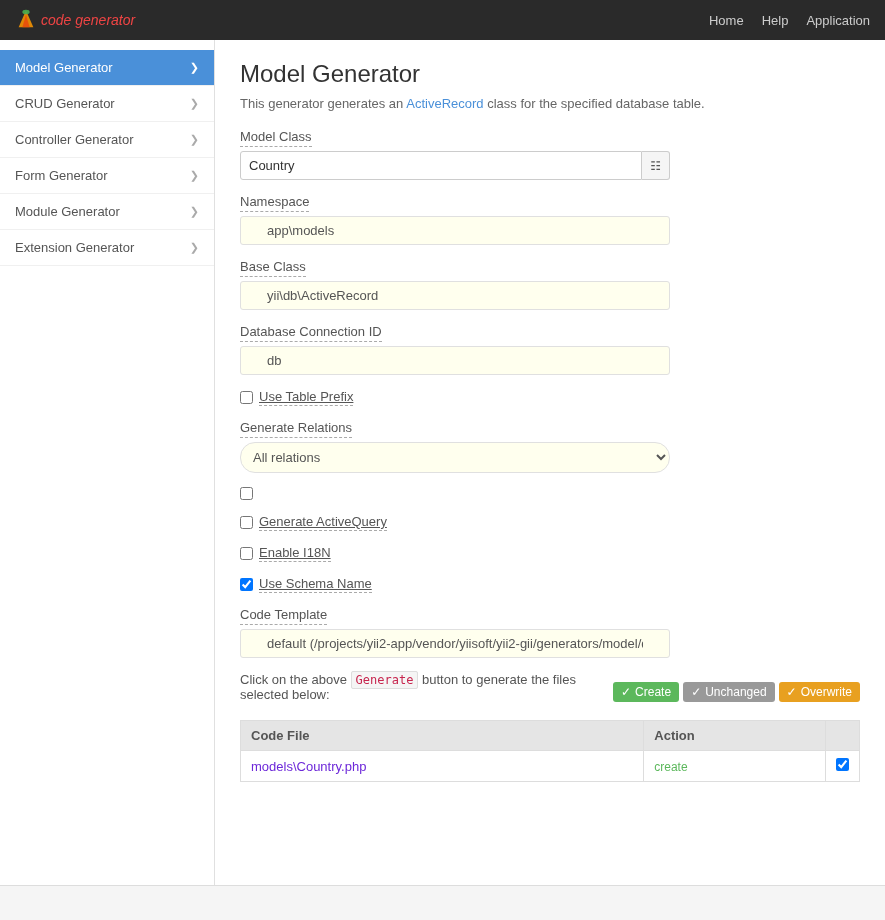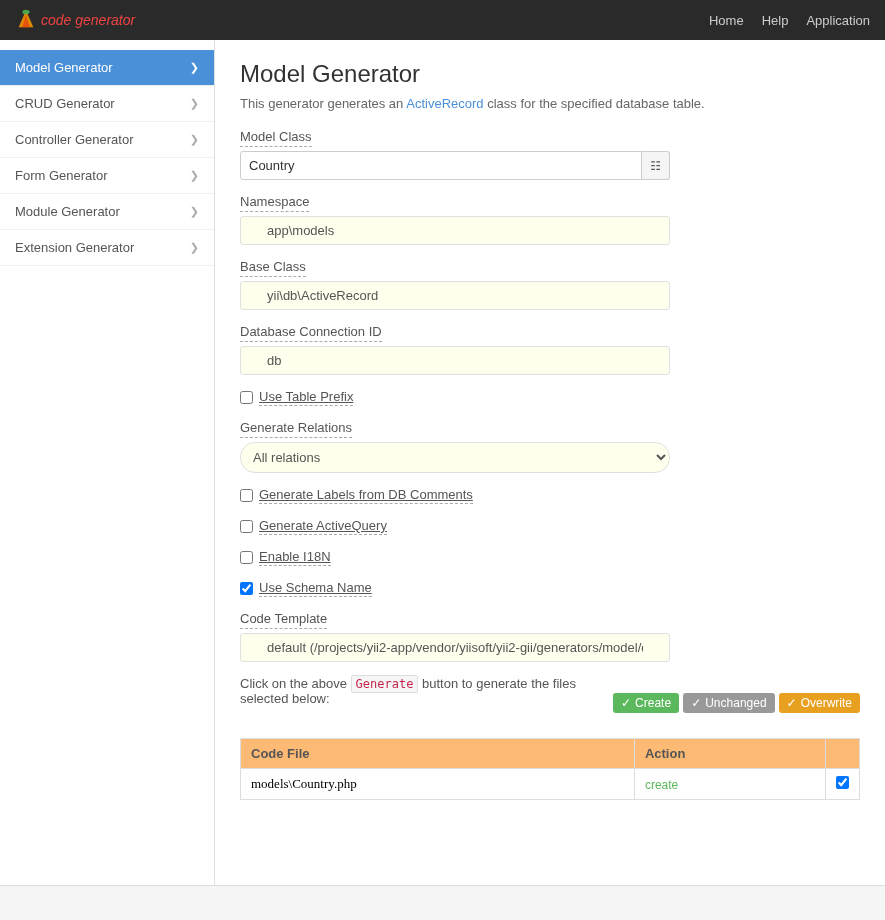--- a/index.html
+++ b/index.html
@@ -190,21 +190,21 @@
       border: none;
       border-radius: 3px;
       font-size: 13px;
       cursor: pointer;
     }
 
     
     .generate-notice {
       font-size: 13px;
       color: #555;
-      margin-bottom: 24px;
+      margin-bottom: 10px;
     }
     .generate-notice code {
       background: #f5f5f5;
       border: 1px solid #ddd;
       padding: 1px 4px;
       border-radius: 2px;
       font-family: monospace;
       font-size: 12px;
       color: #c7254e;
     }
@@ -231,35 +231,35 @@
     .badge-unchanged { background: #999; }
     .badge-overwrite { background: #e8a020; }
 
     
     .files-table {
       width: 100%;
       border-collapse: collapse;
       font-size: 13px;
     }
     .files-table th {
-      background: #fdba74;
+      background: #e5e5e5;
       border: 1px solid #ddd;
       padding: 7px 10px;
       text-align: left;
       font-weight: bold;
       color: #555;
     }
     .files-table td {
       border: 1px solid #ddd;
       padding: 7px 10px;
       color: #555;
     }
     .files-table tr:nth-child(even) td { background: #f9f9f9; }
     .files-table tr:nth-child(odd) td { background: #fff; }
-    .file-link { color: #000000; text-decoration: none; font-family: Liberation Serif, serif; }
+    .file-link { color: #6d28d9; text-decoration: none; }
     .action-create { color: #5cb85c; font-size: 12px; }
 
     
     .footer {
       background: #f5f5f5;
       border-top: 1px solid #ddd;
       height: 35px;
       display: flex;
       align-items: center;
       justify-content: space-between;
@@ -366,21 +366,20 @@
 
     <div class="field-group">
       <label class="field-label">Generate Relations</label>
       <select class="field-select">
         <option>All relations</option>
       </select>
     </div>
 
     <div class="checkbox-row">
       <input type="checkbox" id="gen-labels" style="">
-      <label for="gen-labels" class="field-label" style="margin:0; border-bottom:1px dashed #aaa;">Generate Labels from DB Comments</label>
     </div>
 
     <div class="checkbox-row">
       <input type="checkbox" id="gen-activequery" style="">
       <label for="gen-activequery" class="field-label" style="margin:0; border-bottom:1px dashed #aaa;">Generate ActiveQuery</label>
     </div>
 
     <div class="checkbox-row">
       <input type="checkbox" id="enable-i18n" style="">
       <label for="enable-i18n" class="field-label" style="margin:0; border-bottom:1px dashed #aaa;">Enable I18N</label>

